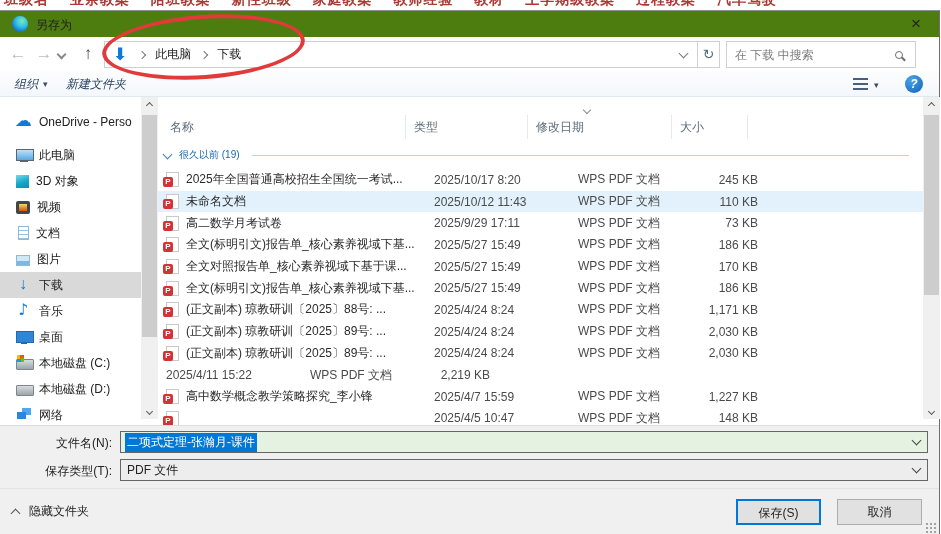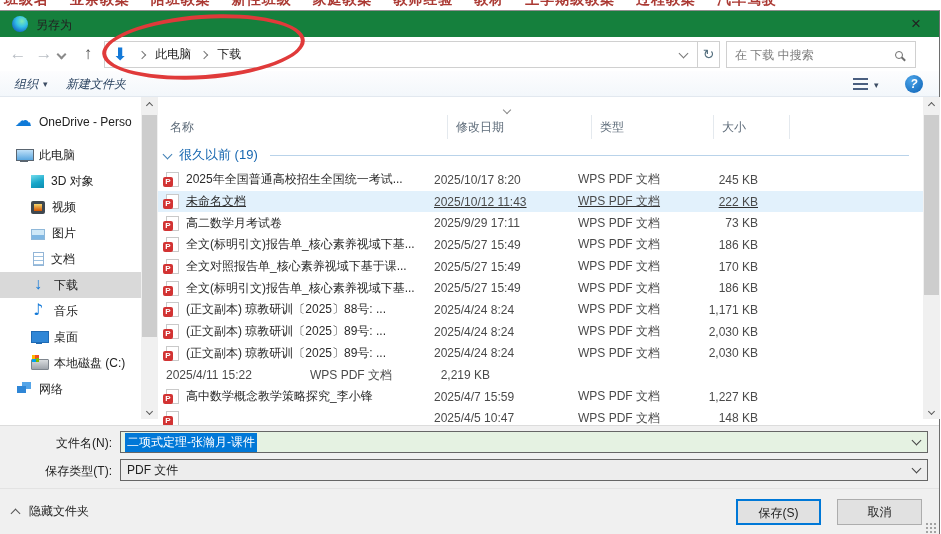--- a/index.html
+++ b/index.html
@@ -6,21 +6,21 @@
   html,body { width:941px; height:534px; font-family:"Liberation Sans","DejaVu Sans",sans-serif; background:#fff; overflow:hidden; }
   .stage { position:absolute; left:0; top:0; width:941px; height:534px; font-size:12px; color:#333; }
 
   
   .top-strip { position:absolute; left:0; top:0; width:941px; height:10px; background:#fff; overflow:hidden; }
   .strip-text { position:absolute; left:4px; top:-9px; white-space:nowrap; font-size:14px; line-height:16px; font-weight:bold; color:#ab3a34; word-spacing:16px; letter-spacing:1px; }
 
   
   .dialog { position:absolute; left:0; top:10px; width:940px; height:524px; background:#fff; border-top:1px solid #8f8f8f; border-right:1px solid #6e6e6e; }
 
-  .titlebar { position:absolute; left:0; top:0; width:100%; height:26px; background:#15803d; }
+  .titlebar { position:absolute; left:0; top:0; width:100%; height:26px; background:#4d7c0f; }
   .appicon { position:absolute; left:12px; top:5px; width:16px; height:16px; border-radius:50%;
              background:radial-gradient(circle at 62% 32%, #7ee8b2 0%, #35c2e8 38%, #1b7fd0 68%, #0a4f9e 100%); }
   .dlg-title { position:absolute; left:36px; top:6px; font-size:12px; color:#222; }
   .close-x { position:absolute; right:12px; top:2px; font-size:17px; color:#222; width:22px; height:22px; text-align:center; line-height:22px; cursor:default; }
 
   
   .navrow { position:absolute; left:0; top:28px; width:100%; height:32px; background:#fff; }
   .nav-arrow { position:absolute; top:3px; font-size:17px; line-height:24px; width:24px; text-align:center; }
   .arr-back { left:6px; color:#b9bec4; }
   .arr-fwd { left:32px; color:#b9bec4; }
@@ -54,21 +54,21 @@
               background:radial-gradient(circle at 35% 28%, #4aa3e8, #0d62b6); color:#fff; font-weight:bold; font-size:12px;
               text-align:center; line-height:18px; }
 
   
   .body { position:absolute; left:0; top:86px; width:100%; height:328px; background:#fff; }
 
   
   .sidebar { position:absolute; left:0; top:0; width:158px; height:100%; overflow:hidden; }
   .side-list { position:absolute; left:0; top:12px; width:141px; }
   .side-item { display:flex; align-items:center; height:26px; padding-left:16px; cursor:default; }
-  .side-item.indent { padding-left:31px; }
+  .side-item.indent { padding-left:16px; }
   .side-item.selected { background:#d9d9d9; }
   .side-item.gap-after { margin-bottom:7px; }
   .slabel { white-space:nowrap; overflow:hidden; color:#222; }
   .sicon { width:16px; height:16px; margin-right:7px; position:relative; flex:none; }
   .icon-cloud::before { content:"☁"; position:absolute; left:-1px; top:-2px; font-size:17px; line-height:17px; color:#0f7ad8; font-family:"DejaVu Sans",sans-serif; }
   .icon-pc { margin-top:2px; }
   .icon-pc::before { content:""; position:absolute; left:0; top:1px; width:16px; height:10px; background:linear-gradient(#bfe0f8,#5aa7e0); border:1.5px solid #5a6570; }
   .icon-pc::after { content:""; position:absolute; left:4px; top:12px; width:8px; height:2px; background:#5a6570; }
   .icon-cube { background:linear-gradient(160deg,#74dcec 0%,#17a6c9 55%,#0d8cb0 100%); width:13px; height:13px; margin-top:1px; }
   .icon-video { background:#3f4850; border-radius:2px; width:14px; height:13px; margin-top:1px; }
@@ -92,31 +92,31 @@
   .sbar .sb-arrow { position:absolute; left:0; width:17px; height:16px; display:flex; align-items:center; justify-content:center; }
   .sbar .sb-arrow .chev { width:5px; height:5px; border-color:#5a5a5a; border-width:1.5px; }
   .sbar .sb-thumb { position:absolute; left:1px; width:15px; background:#cdcdcd; }
   .side-sbar { left:141px; top:0; height:322px; }
   .list-sbar { left:923px; top:0; height:322px; }
 
   
   .filelist { position:absolute; left:158px; top:0; width:765px; height:328px; overflow:hidden; }
   .lheader { position:absolute; left:0; top:18px; width:100%; height:24px; display:flex; color:#5d6b79; }
   .hcell { border-right:1px solid #e4e9ee; padding:4px 8px 0 8px; position:relative; white-space:nowrap; }
-  .h-name { width:290px; padding-left:12px; }
+  .h-name { width:248px; padding-left:12px; }
   .h-date { width:144px; }
   .h-type { width:122px; }
   .h-size { width:76px; }
   .sort-chev { position:absolute; left:56px; top:-8px; width:6px; height:6px; border-right:1.5px solid #8a8a8a; border-bottom:1.5px solid #8a8a8a; transform:rotate(45deg); }
-  .group-row { position:absolute; left:0; top:46px; width:100%; height:24px; display:flex; align-items:center; color:#1767b0; font-size:13px; }
+  .group-row { position:absolute; left:0; top:46px; width:100%; height:24px; display:flex; align-items:center; color:#1767b0; font-size:10px; }
   .group-chev { width:7px; height:7px; border-right:1.7px solid #3f7fb5; border-bottom:1.7px solid #3f7fb5; transform:rotate(45deg); margin:0 8px 2px 6px; }
   .group-line { flex:1; height:1px; background:#b9d3ea; margin:0 14px 0 12px; }
   .file-rows { position:absolute; left:0; top:72px; width:100%; }
   .frow { display:flex; align-items:center; height:21.7px; cursor:default; }
-  .frow.highlighted { background:#e2f1fc;text-decoration:underline; }
+  .frow.highlighted { background:#e2f1fc; }
   .c-name { width:268px; display:flex; align-items:center; padding-left:6px; overflow:hidden; white-space:nowrap; }
   .fname { overflow:hidden; white-space:nowrap; color:#2b2b2b; }
   .c-date { width:144px; padding-left:8px; color:#4a4a4a; white-space:nowrap; }
   .c-type { width:122px; padding-left:8px; color:#4a4a4a; white-space:nowrap; }
   .c-size { width:76px; padding-right:10px; text-align:right; color:#4a4a4a; white-space:nowrap; }
   .ficon { width:13px; height:15px; background:#fff; border:1px solid #c9c9c9; position:relative; margin:0 7px 0 2px; flex:none; }
   .ficon::after { content:"P"; position:absolute; left:-4px; bottom:-1px; width:10px; height:10px; background:#d23333; border-radius:2px;
                   color:#fff; font-size:8px; font-weight:bold; text-align:center; line-height:10px; }
 
   
@@ -202,64 +202,68 @@
             </div>
             <div class="side-item indent">
               <span class="sicon icon-cube"></span>
               <span class="slabel">3D 对象</span>
             </div>
             <div class="side-item indent">
               <span class="sicon icon-video"></span>
               <span class="slabel">视频</span>
             </div>
             <div class="side-item indent">
+              <span class="sicon icon-document"></span>
+              <span class="slabel">文档</span>
+            </div>
+            <div class="side-item indent">
               <span class="sicon icon-picture"></span>
               <span class="slabel">图片</span>
-            </div>
-            <div class="side-item indent">
-              <span class="sicon icon-document"></span>
-              <span class="slabel">文档</span>
             </div>
             <div class="side-item selected indent">
               <span class="sicon icon-download"></span>
               <span class="slabel">下载</span>
             </div>
             <div class="side-item indent">
               <span class="sicon icon-music"></span>
               <span class="slabel">音乐</span>
             </div>
             <div class="side-item indent">
               <span class="sicon icon-desktop"></span>
               <span class="slabel">桌面</span>
             </div>
             <div class="side-item indent">
               <span class="sicon icon-disk-c"></span>
               <span class="slabel">本地磁盘 (C:)</span>
+            </div>
+            <div class="side-item indent">
+              <span class="sicon icon-disk-d"></span>
+              <span class="slabel">本地磁盘 (D:)</span>
             </div>
             <div class="side-item">
               <span class="sicon icon-network"></span>
               <span class="slabel">网络</span>
             </div>
           </div>
         <div class="sbar side-sbar">
           <span class="sb-arrow" style="top:0;">
               <span class="chev chev-up"></span>
             </span>
           <span class="sb-thumb" style="top:18px; height:222px;"></span>
           <span class="sb-arrow" style="bottom:0;">
               <span class="chev chev-down"></span>
             </span>
         </div>
       </div>
 
       <div class="filelist">
         <div class="lheader">
           <span class="hcell h-name">名称</span>
+          <span class="hcell h-type">类型</span>
           <span class="hcell h-date"><span>修改日期</span><span class="sort-chev"></span></span>
-          <span class="hcell h-type">类型</span>
           <span class="hcell h-size">大小</span>
         </div>
         <div class="group-row">
           <span class="group-chev"></span>
           <span>很久以前 (19)</span>
           <span class="group-line"></span>
         </div>
         <div class="file-rows">
             <div class="frow">
               <span class="c-name">
@@ -270,21 +274,21 @@
               <span class="c-type">WPS PDF 文档</span>
               <span class="c-size">245 KB</span>
             </div>
             <div class="frow highlighted">
               <span class="c-name">
                 <span class="ficon"></span>
                 <span class="fname">未命名文档</span>
               </span>
               <span class="c-date">2025/10/12 11:43</span>
               <span class="c-type">WPS PDF 文档</span>
-              <span class="c-size">222 KB</span>
+              <span class="c-size">110 KB</span>
             </div>
             <div class="frow">
               <span class="c-name">
                 <span class="ficon"></span>
                 <span class="fname">高二数学月考试卷</span>
               </span>
               <span class="c-date">2025/9/29 17:11</span>
               <span class="c-type">WPS PDF 文档</span>
               <span class="c-size">73 KB</span>
             </div>

